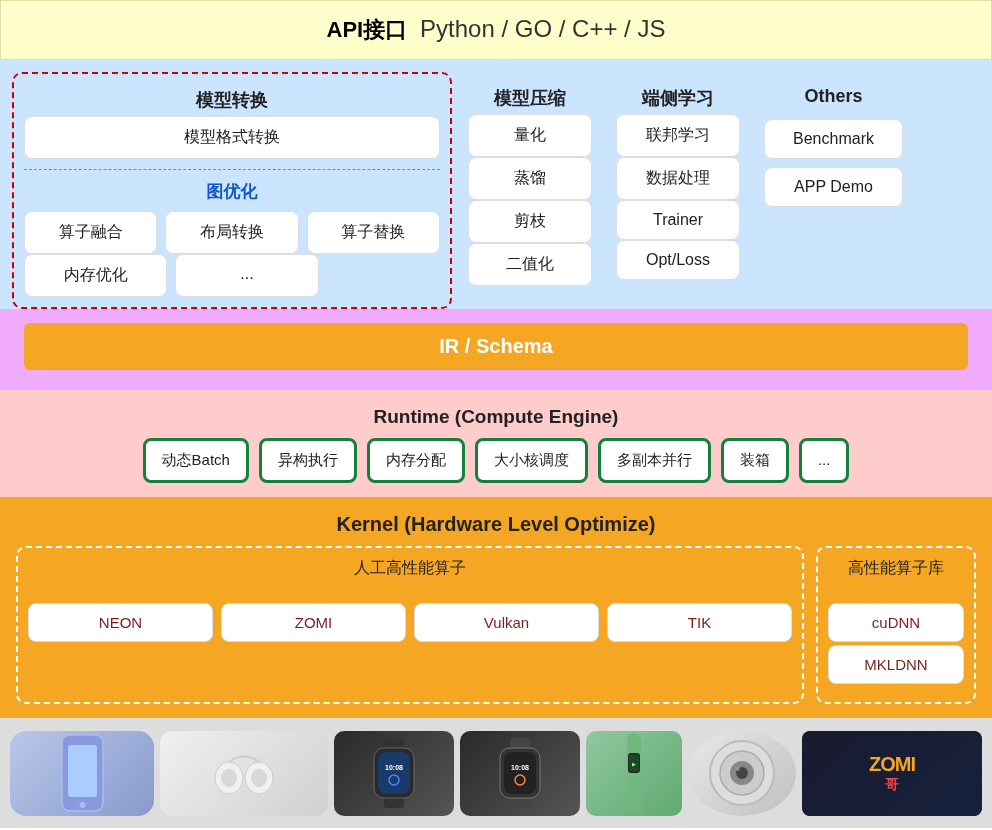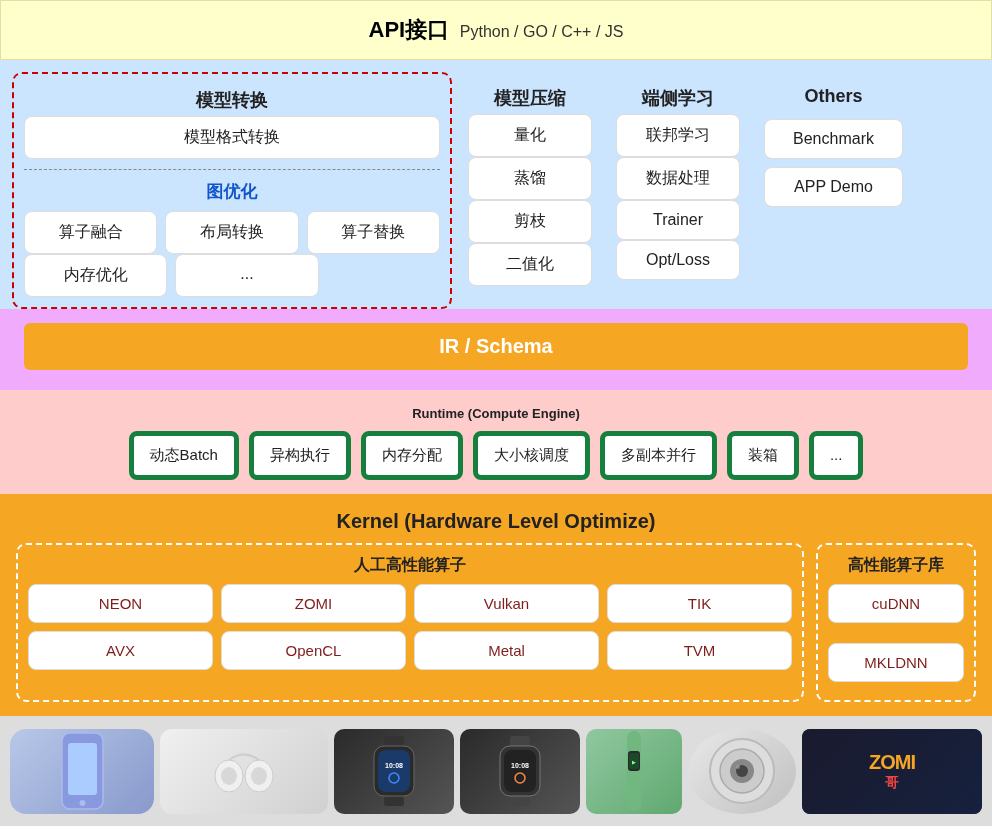--- a/index.html
+++ b/index.html
@@ -23,21 +23,21 @@
       padding: 14px 20px;
       font-size: 22px;
       font-weight: 600;
       border: 1px solid #e0e0a0;
     }
     .api-header .api-label {
       font-weight: 900;
     }
     .api-header .api-sub {
       font-weight: 400;
-      font-size: 16px;
+      font-size: 24px;
       color: #333;
     }
 
     
     .left-panel {
       border: 2.5px dashed #cc0000;
       border-radius: 10px;
       background: #cce5ff;
       padding: 10px;
       display: flex;
@@ -121,40 +121,40 @@
     }
 
     
     .runtime-section {
       background: #ffcccc;
       padding: 10px 16px 14px 16px;
       margin: 0;
     }
     .runtime-title {
       text-align: center;
-      font-size: 13px;
+      font-size: 19px;
       font-weight: 600;
       color: #222;
       padding: 6px 0 10px 0;
     }
     .runtime-boxes {
       display: flex;
       flex-direction: row;
       gap: 10px;
       flex-wrap: wrap;
       justify-content: center;
     }
     .runtime-box {
       background: #fff;
       border-radius: 8px;
       padding: 10px 16px;
       font-size: 15px;
       color: #222;
       text-align: center;
-      border: 5px solid #15803d;
+      border: 3px solid #15803d;
     }
 
     
     .kernel-section {
       background: #f5a623;
       padding: 10px 16px 14px 16px;
     }
     .kernel-title {
       text-align: center;
       font-size: 20px;
@@ -175,23 +175,23 @@
     }
     .kernel-right {
       border: 2px dashed #fff;
       border-radius: 10px;
       padding: 10px;
       flex: 0 0 160px;
     }
     .kernel-sub-title {
       text-align: center;
       font-size: 16px;
-      font-weight: 700;
-      color: #222;
-      margin-bottom: 8px;
+      font-weight: 400;
+      color: #222;
+      margin-bottom: 24px;
     }
     .kernel-boxes {
       display: flex;
       flex-direction: row;
       gap: 8px;
       margin-bottom: 8px;
     }
     .kernel-box {
       background: #fff;
       border-radius: 8px;
@@ -351,31 +351,25 @@
     <div class="kernel-inner">
 
       <div class="kernel-left">
         <div class="kernel-sub-title">人工高性能算子</div>
         <div class="kernel-boxes">
           <div class="kernel-box">NEON</div>
           <div class="kernel-box">ZOMI</div>
           <div class="kernel-box">Vulkan</div>
           <div class="kernel-box">TIK</div>
         </div>
-        <div class="kernel-boxes">
-          <div class="kernel-box">AVX</div>
-          <div class="kernel-box">OpenCL</div>
-          <div class="kernel-box">Metal</div>
-          <div class="kernel-box">TVM</div>
-        </div>
       </div>
 
       <div class="kernel-right">
         <div class="kernel-sub-title">高性能算子库</div>
-        <div class="kernel-boxes" style="flex-direction:column;gap:20px;">
+        <div class="kernel-boxes" style="flex-direction:column;gap:3px;">
           <div class="kernel-box">cuDNN</div>
           <div class="kernel-box">MKLDNN</div>
         </div>
       </div>
     </div>
   </div>
 
   <div class="devices-bar">
 
     <div class="device-placeholder device-phone" style="flex:1.2;">

